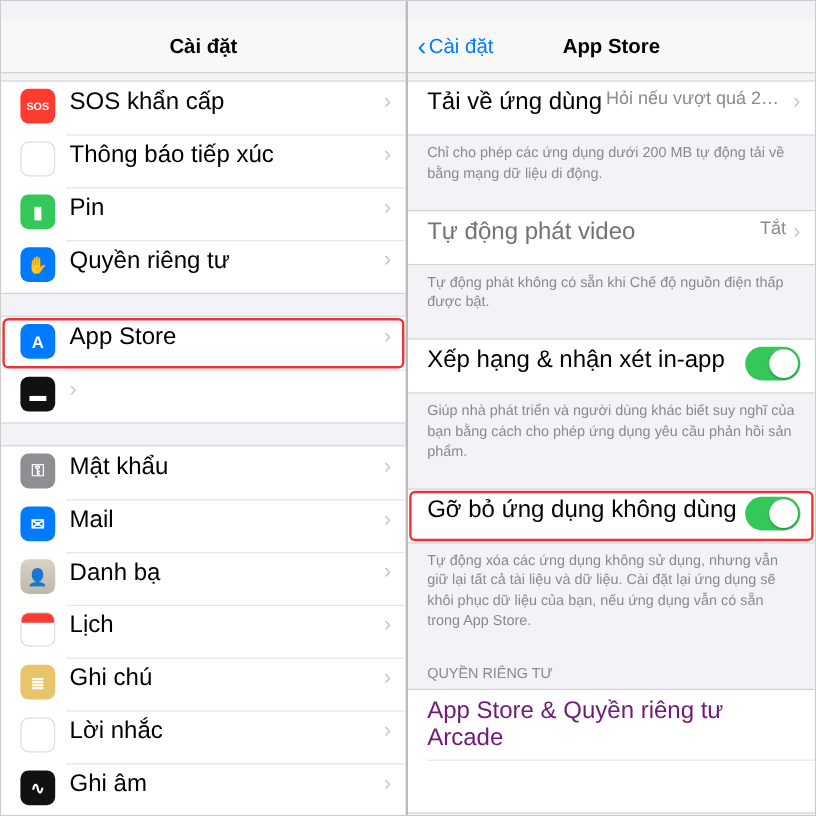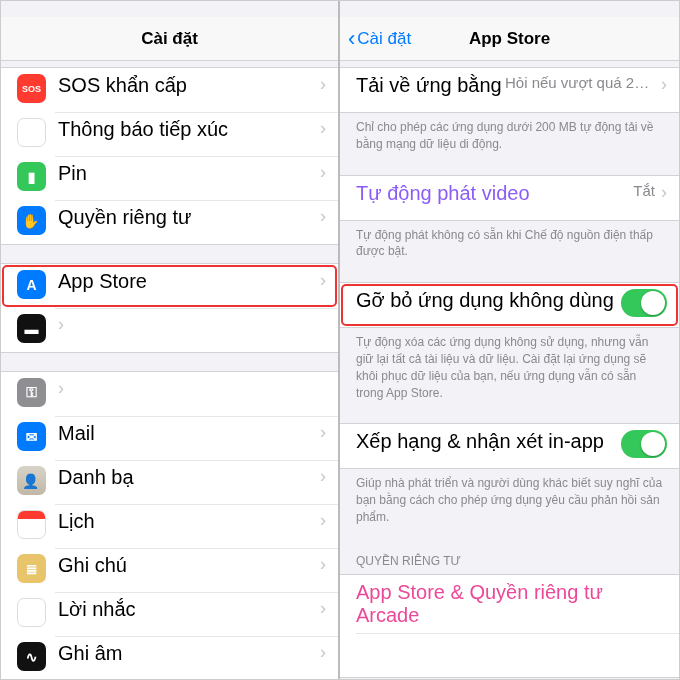--- a/index.html
+++ b/index.html
@@ -14,24 +14,24 @@
   .group { margin-top: 18px; }
   .group.first { margin-top: 6px; }
   .ghead { font-size: 12px; color: #8a8a8e; padding: 6px 16px 6px 16px; text-transform: uppercase; }
   .gfoot { font-size: 12px; color: #8a8a8e; padding: 6px 16px 4px 16px; line-height: 1.4; }
   .list { background: #fff; border-top: 1px solid #d1d1d6; border-bottom: 1px solid #d1d1d6; }
   .row { display: flex; align-items: flex-start; min-height: 44px; padding: 6px 12px 6px 16px; position: relative; }
   .row + .row::before { content: ""; position: absolute; left: 54px; right: 0; top: 0; height: 1px; background: #e5e5ea; }
   .row.noicon + .row.noicon::before { left: 16px; }
   .row .icon { width: 29px; height: 29px; border-radius: 7px; margin-right: 12px; flex: 0 0 29px; display: flex; align-items: center; justify-content: center; font-size: 14px; color: #fff; font-weight: 600; }
   .row .label { flex: 1; font-size: 20px; color: #000; }
-  .row .label.muted { color: #8b5cf6; }
+  .row .label.muted { color: #737373; }
   .row .value { color: #8a8a8e; font-size: 15px; margin-right: 6px; max-width: 150px; white-space: nowrap; overflow: hidden; text-overflow: ellipsis; }
   .row .chev { color: #c7c7cc; font-size: 18px; }
-  .row.link .label { color: #ec4899; }
+  .row.link .label { color: #701a75; }
   .row.hi { outline: 2px solid #e33; outline-offset: -3px; border-radius: 6px; }
   .switch { width: 46px; height: 28px; border-radius: 14px; position: relative; background: #e5e5ea; flex: 0 0 46px; }
   .switch.on { background: #34c759; }
   .switch::after { content: ""; position: absolute; width: 24px; height: 24px; border-radius: 50%; background: #fff; top: 2px; left: 2px; box-shadow: 0 1px 2px rgba(0,0,0,.3); }
   .switch.on::after { left: 20px; }
   
   .bg-red { background: #ff3b30; } .bg-white { background: #fff; border:1px solid #ddd; color:#ff3b30; }
   .bg-green { background: #34c759; } .bg-blue { background: #007aff; }
   .bg-gray { background: #8e8e93; } .bg-yellow { background: #e8c46a; } .bg-black { background: #111; }
   .bg-cal { background: #fff; border:1px solid #ddd; }
@@ -82,20 +82,21 @@
             <div class="row">
               <div class="icon rel bg-black">▬</div>
               <div class="chev">›</div>
             </div>
           </div>
         </div>
         <div class="group">
           <div class="list">
             <div class="row">
               <div class="icon rel bg-gray">⚿</div>
+              <div class="label">Mật khẩu</div>
               <div class="chev">›</div>
             </div>
             <div class="row">
               <div class="icon rel bg-blue">✉</div>
               <div class="label">Mail</div>
               <div class="chev">›</div>
             </div>
             <div class="row">
               <div class="icon rel contacts">👤</div>
               <div class="label">Danh bạ</div>
@@ -137,54 +138,54 @@
       <div class="back">
         <span class="chev">‹</span>
         <span>Cài đặt</span>
       </div>
       <div class="title">App Store</div>
     </div>
     <div id="right-body">
         <div class="group first">
           <div class="list">
             <div class="row noicon">
-              <div class="label">Tải về ứng bằng</div>
+              <div class="label">Tải về ứng dùng</div>
               <div class="value">Hỏi nếu vượt quá 200...</div>
               <div class="chev">›</div>
             </div>
           </div>
           <div class="gfoot">Chỉ cho phép các ứng dụng dưới 200 MB tự động tải về bằng mạng dữ liệu di động.</div>
         </div>
         <div class="group">
           <div class="list">
             <div class="row noicon">
               <div class="label muted">Tự động phát video</div>
               <div class="value">Tắt</div>
               <div class="chev">›</div>
             </div>
           </div>
           <div class="gfoot">Tự động phát không có sẵn khi Chế độ nguồn điện thấp được bật.</div>
         </div>
         <div class="group">
           <div class="list">
+            <div class="row noicon">
+              <div class="label">Xếp hạng &amp; nhận xét in-app</div>
+              <div class="switch on"></div>
+            </div>
+          </div>
+          <div class="gfoot">Giúp nhà phát triển và người dùng khác biết suy nghĩ của bạn bằng cách cho phép ứng dụng yêu cầu phản hồi sản phẩm.</div>
+        </div>
+        <div class="group">
+          <div class="list">
             <div class="row noicon hi">
               <div class="label">Gỡ bỏ ứng dụng không dùng</div>
               <div class="switch on"></div>
             </div>
           </div>
           <div class="gfoot">Tự động xóa các ứng dụng không sử dụng, nhưng vẫn giữ lại tất cả tài liệu và dữ liệu. Cài đặt lại ứng dụng sẽ khôi phục dữ liệu của bạn, nếu ứng dụng vẫn có sẵn trong App Store.</div>
-        </div>
-        <div class="group">
-          <div class="list">
-            <div class="row noicon">
-              <div class="label">Xếp hạng &amp; nhận xét in-app</div>
-              <div class="switch on"></div>
-            </div>
-          </div>
-          <div class="gfoot">Giúp nhà phát triển và người dùng khác biết suy nghĩ của bạn bằng cách cho phép ứng dụng yêu cầu phản hồi sản phẩm.</div>
         </div>
         <div class="group">
           <div class="ghead">QUYỀN RIÊNG TƯ</div>
           <div class="list">
             <div class="row noicon link">
               <div class="label">App Store &amp; Quyền riêng tư Arcade</div>
             </div>
             <div class="row noicon link"></div>
           </div>
         </div>

